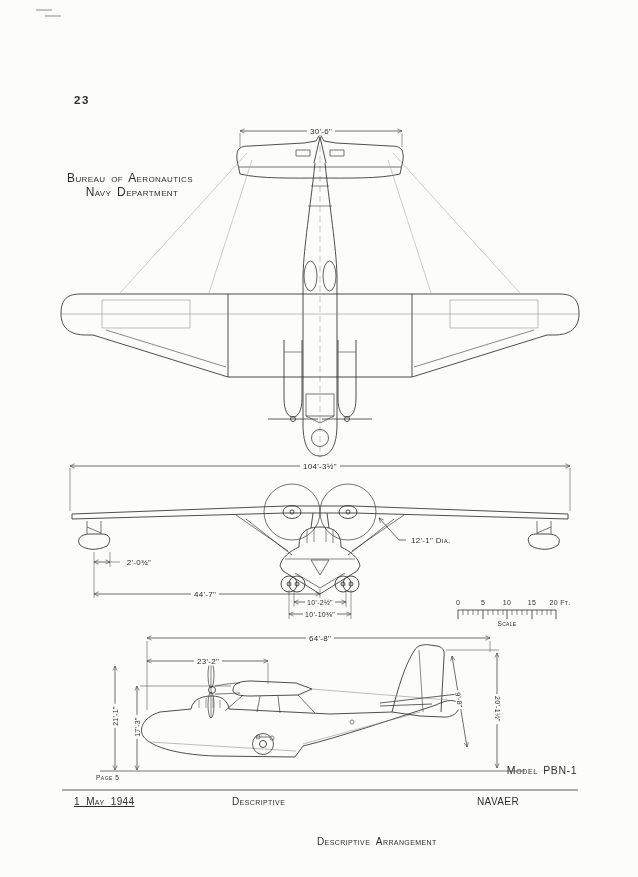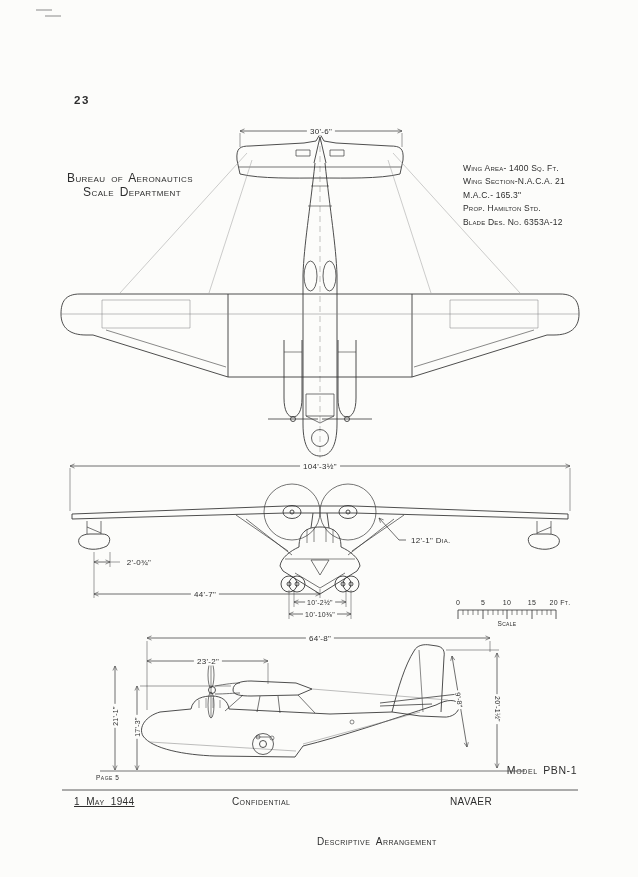--- a/index.html
+++ b/index.html
@@ -192,29 +192,22 @@
     </g>
 
     <g stroke="#4a4a4a" stroke-width="0.9">
       <path d="M62 790 H578"></path>
     </g>
   </svg>
 
   <span class="lbl tl pagenum" style="left:74px;top:94px;">23</span>
 
   <span class="lbl org" style="left:130px;top:178px;">Bureau of Aeronautics</span>
-  <span class="lbl org" style="left:132px;top:192px;">Scale Department</span>
-
-  <div class="spec">
-    <div>Wing Area- 1400 Sq. Ft.</div>
-    <div>Wing Section-N.A.C.A. 21</div>
-    <div>M.A.C.- 165.3"</div>
-    <div>Prop. Hamilton Std.</div>
-    <div>Blade Des. No. 6353A-12</div>
-  </div>
+  <span class="lbl org" style="left:132px;top:192px;">Navy Department</span>
+
 
   <span class="lbl dim" style="left:321px;top:131px;">30'-6"</span>
   <span class="lbl dim" style="left:320px;top:466px;">104'-3½"</span>
   <span class="lbl dim" style="left:139px;top:562px;">2'-0¾"</span>
   <span class="lbl dim" style="left:205px;top:594px;">44'-7"</span>
   <span class="lbl dim l-left" style="left:408px;top:540px;">12'-1" Dia.</span>
   <span class="lbl dim-sm" style="left:320px;top:602px;">10'-2½"</span>
   <span class="lbl dim-sm" style="left:320px;top:614px;">10'-10⅜"</span>
   <span class="lbl dim" style="left:320px;top:638px;">64'-8"</span>
   <span class="lbl dim" style="left:208px;top:661px;">23'-2"</span>
@@ -227,17 +220,17 @@
   <span class="lbl snum" style="left:483px;top:606px;">5</span>
   <span class="lbl snum" style="left:507px;top:606px;">10</span>
   <span class="lbl snum" style="left:532px;top:606px;">15</span>
   <span class="lbl snum" style="left:560px;top:606px;">20 Ft.</span>
   <span class="lbl scap" style="left:507px;top:620px;">Scale</span>
 
   <span class="lbl model" style="left:542px;top:770px;">Model PBN-1</span>
   <span class="lbl tl pglbl" style="left:96px;top:774px;">Page 5</span>
 
   <span class="lbl tl foot" style="left:74px;top:796px;text-decoration:underline;">1 May 1944</span>
-  <span class="lbl tl foot" style="left:232px;top:796px;">Confidential</span>
+  <span class="lbl tl foot" style="left:232px;top:796px;">Descriptive</span>
   <span class="lbl tl foot" style="left:317px;top:796px;margin-top:40px;">Descriptive Arrangement</span>
-  <span class="lbl tl foot" style="left:450px;top:796px;">NAVAER</span>
+  <span class="lbl tl foot" style="left:477px;top:796px;">NAVAER</span>
 
 </div>
 
 </body></html>

